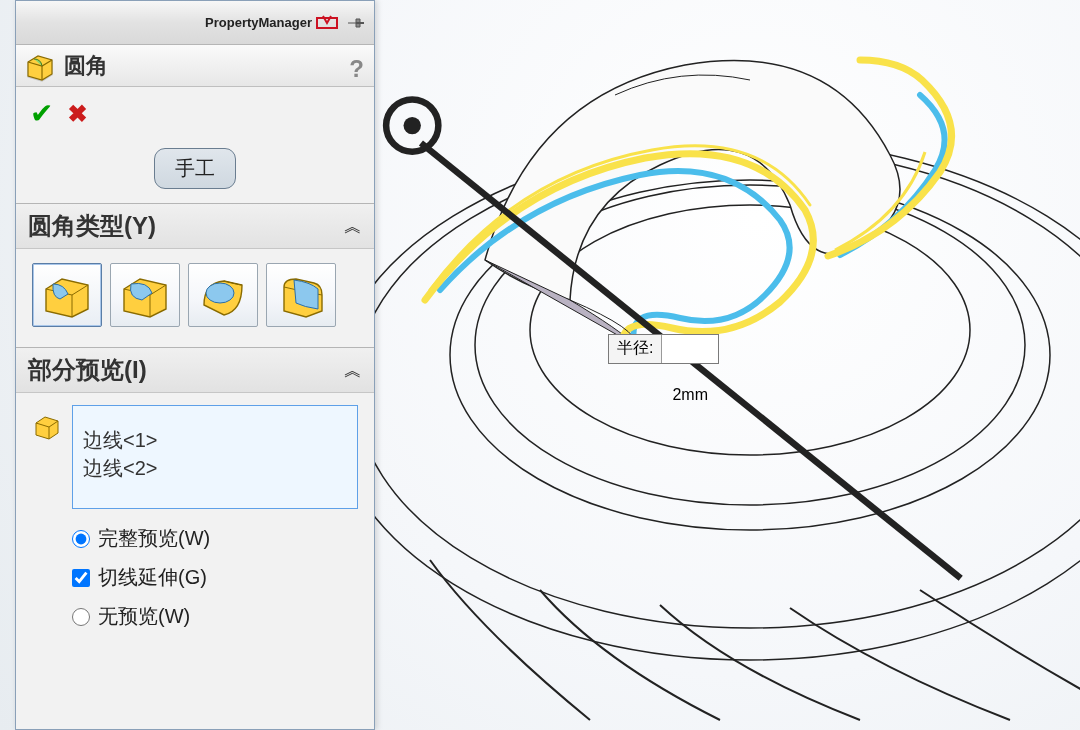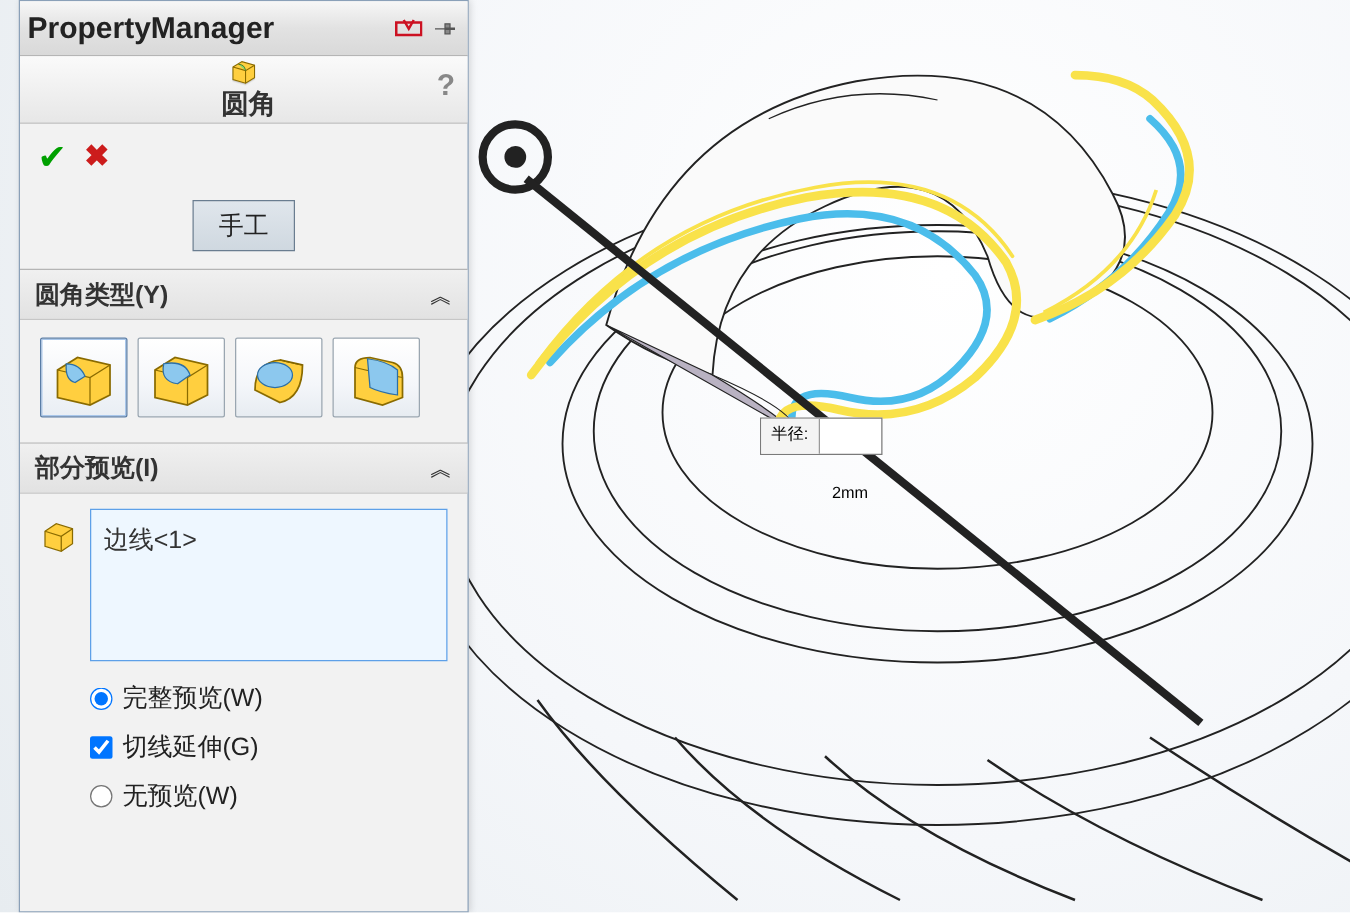--- a/index.html
+++ b/index.html
@@ -1,46 +1,46 @@
 <!DOCTYPE html>
 <html><head>
 <meta charset="utf-8">
 <style>
 * { box-sizing: border-box; margin: 0; padding: 0; font-family: "Microsoft YaHei", Arial, sans-serif; }
 body { overflow: hidden; width: 1080px; height: 730px; background: #fff; position: relative; }
 .viewport { position: absolute; inset: 0; background: radial-gradient(circle at 70% 30%, #ffffff 0%, #f5f7fa 50%, #e7ecf0 100%); }
 .pm-panel { position: absolute; left: 15px; top: 0; width: 360px; bottom: 0; background: #f2f2f2; border: 1px solid #8aa0b8; box-shadow: 2px 0 6px rgba(0,0,0,.15); }
 .pm-header { display: flex; align-items: center; height: 44px; background: linear-gradient(180deg,#f7f7f7 0%, #e2e2e2 50%, #d9d9d9 100%); border-bottom: 1px solid #b5b5b5; padding: 0 6px; }
-.pm-title { flex: 1; text-align: left; font-size: 24px; font-weight: bold; color: #222; }
+.pm-title { flex: 1; text-align: right; font-size: 13px; font-weight: bold; color: #222; }
 .pm-head-btn { width: 26px; height: 24px; display: flex; align-items: center; justify-content: center; margin-left: 2px; }
-.feature-title { display: flex; align-items: center; height: 54px; background: linear-gradient(180deg,#fafafa 0%, #e7e7e7 100%); border-bottom: 1px solid #bfbfbf; padding: 0 8px; position: relative; flex-direction: column; }
+.feature-title { display: flex; align-items: center; height: 42px; background: linear-gradient(180deg,#fafafa 0%, #e7e7e7 100%); border-bottom: 1px solid #bfbfbf; padding: 0 8px; position: relative; }
 .feature-title .lbl { font-size: 22px; font-weight: bold; color: #333; margin-left: 8px; }
 .help-icon { position: absolute; right: 10px; top: 10px; color: #888; font-size: 24px; font-weight: bold; }
 .okcancel-row { display: flex; align-items: center; gap: 14px; padding: 10px 14px 12px; }
 .ok-check { color: #00a000; font-size: 28px; }
 .cancel-x { color: #cc1c1c; font-size: 24px; font-weight: bold; }
 .mode-row { display: flex; justify-content: center; gap: 0; margin: 6px 0 14px; }
 .mode-btn { padding: 6px 20px; font-size: 20px; border: 1px solid #9aa6b1; background: linear-gradient(180deg,#fff 0%, #eaeef2 100%); color: #222; cursor: pointer; }
-.mode-btn.active { background: linear-gradient(180deg,#e0e6ec 0%, #cfd8e0 100%); border-color: #6a7d90; }
+.mode-btn.active { background: linear-gradient(180deg,#e0e6ec 0%, #cfd8e0 100%); border-color: #6a7d90; border-radius: 11px; }
 .group { border-top: 1px solid #b5b5b5; }
 .group-head { display: flex; align-items: center; justify-content: space-between; padding: 6px 12px; background: linear-gradient(180deg,#f0f0f0 0%, #e2e2e2 100%); border-bottom: 1px solid #c6c6c6; }
-.group-head .gh-label { font-size: 20px; font-weight: bold; color: #333; }
+.group-head .gh-label { font-size: 24px; font-weight: bold; color: #333; }
 .caret { font-size: 18px; color: #333; }
 .type-icons { display: flex; padding: 14px 16px 20px; gap: 8px; }
 .type-icons .bigbtn { width: 70px; height: 64px; border: 1px solid #9aa6b1; border-radius: 2px; background: linear-gradient(180deg,#ffffff 0%, #f4f6fa 60%, #e7ecf1 100%); display: flex; align-items: center; justify-content: center; cursor: pointer; }
 .type-icons .bigbtn.sel { background: linear-gradient(180deg,#ffffff 0%, #e9eef4 100%); border-color: #5a7da6; box-shadow: inset 0 0 0 1px #a8c6ea; }
 .items-body { padding: 12px 16px 8px; }
 .items-row { display: flex; gap: 10px; }
 .items-row .cube { width: 30px; height: 30px; margin-top: 6px; }
-.sel-list { flex: 1; height: 122px; border: 1px solid #5ea0e8; background: #eef7ff; padding: 10px 10px; font-size: 20px; color: #333; }
+.sel-list { flex: 1; height: 104px; border: 1px solid #5ea0e8; background: #eef7ff; padding: 20px 10px; font-size: 20px; color: #333; }
 .sel-list div { line-height: 1.4; }
 .opt-row { display: flex; align-items: center; padding: 8px 20px 4px 56px; font-size: 20px; color: #222; gap: 8px; }
 .opt-row input { width: 18px; height: 18px; }
 .fillet-cube { filter: drop-shadow(0 1px 0 rgba(0,0,0,.15)); }
-.callout { position: absolute; left: 608px; top: 334px; display: flex; align-items: stretch; height: 30px; border: 1px solid #7a7a7a; background: #fff; font-size: 13px; }
+.callout { position: absolute; left: 608px; top: 334px; display: flex; align-items: stretch; height: 30px; border: 1px solid #7a7a7a; background: #fff; font-size: 16px; }
 .callout .clab { padding: 3px 8px; border-right: 1px solid #9a9a9a; background: #f4f4f4; }
 .callout .cval { padding: 3px 10px; margin-top: 48px; }
 .leader { position: absolute; left: 478px; top: 236px; width: 170px; height: 130px; pointer-events: none; }
 .viewport svg { position: absolute; left: 360px; top: 0; width: 740px; height: 730px; }
 </style>
 </head>
 <body>
 
 <div class="viewport">
   <svg viewBox="0 0 740 730">
@@ -166,20 +166,21 @@
     </div>
     <div class="items-body">
       <div class="items-row">
         <svg class="cube" width="30" height="30" viewBox="0 0 30 30">
           <path d="M4 12 L13 6 L26 10 L26 22 L17 28 L4 24 Z" fill="#ffcf3f" stroke="#8a6b00"></path>
           <path d="M4 12 L17 16 L26 10" stroke="#8a6b00" fill="none"></path>
             <path d="M17 16 L17 28" stroke="#8a6b00"></path>
         </svg>
         <div class="sel-list">
           <div>边线&lt;1&gt;</div>
+          <div>边线&lt;2&gt;</div>
         </div>
       </div>
     </div>
     <label class="opt-row">
       <input type="radio" name="pv" checked="" style="">
       <span>完整预览(W)</span>
     </label>
     <label class="opt-row">
       <input type="checkbox" checked="" style="">
       <span>切线延伸(G)</span>

